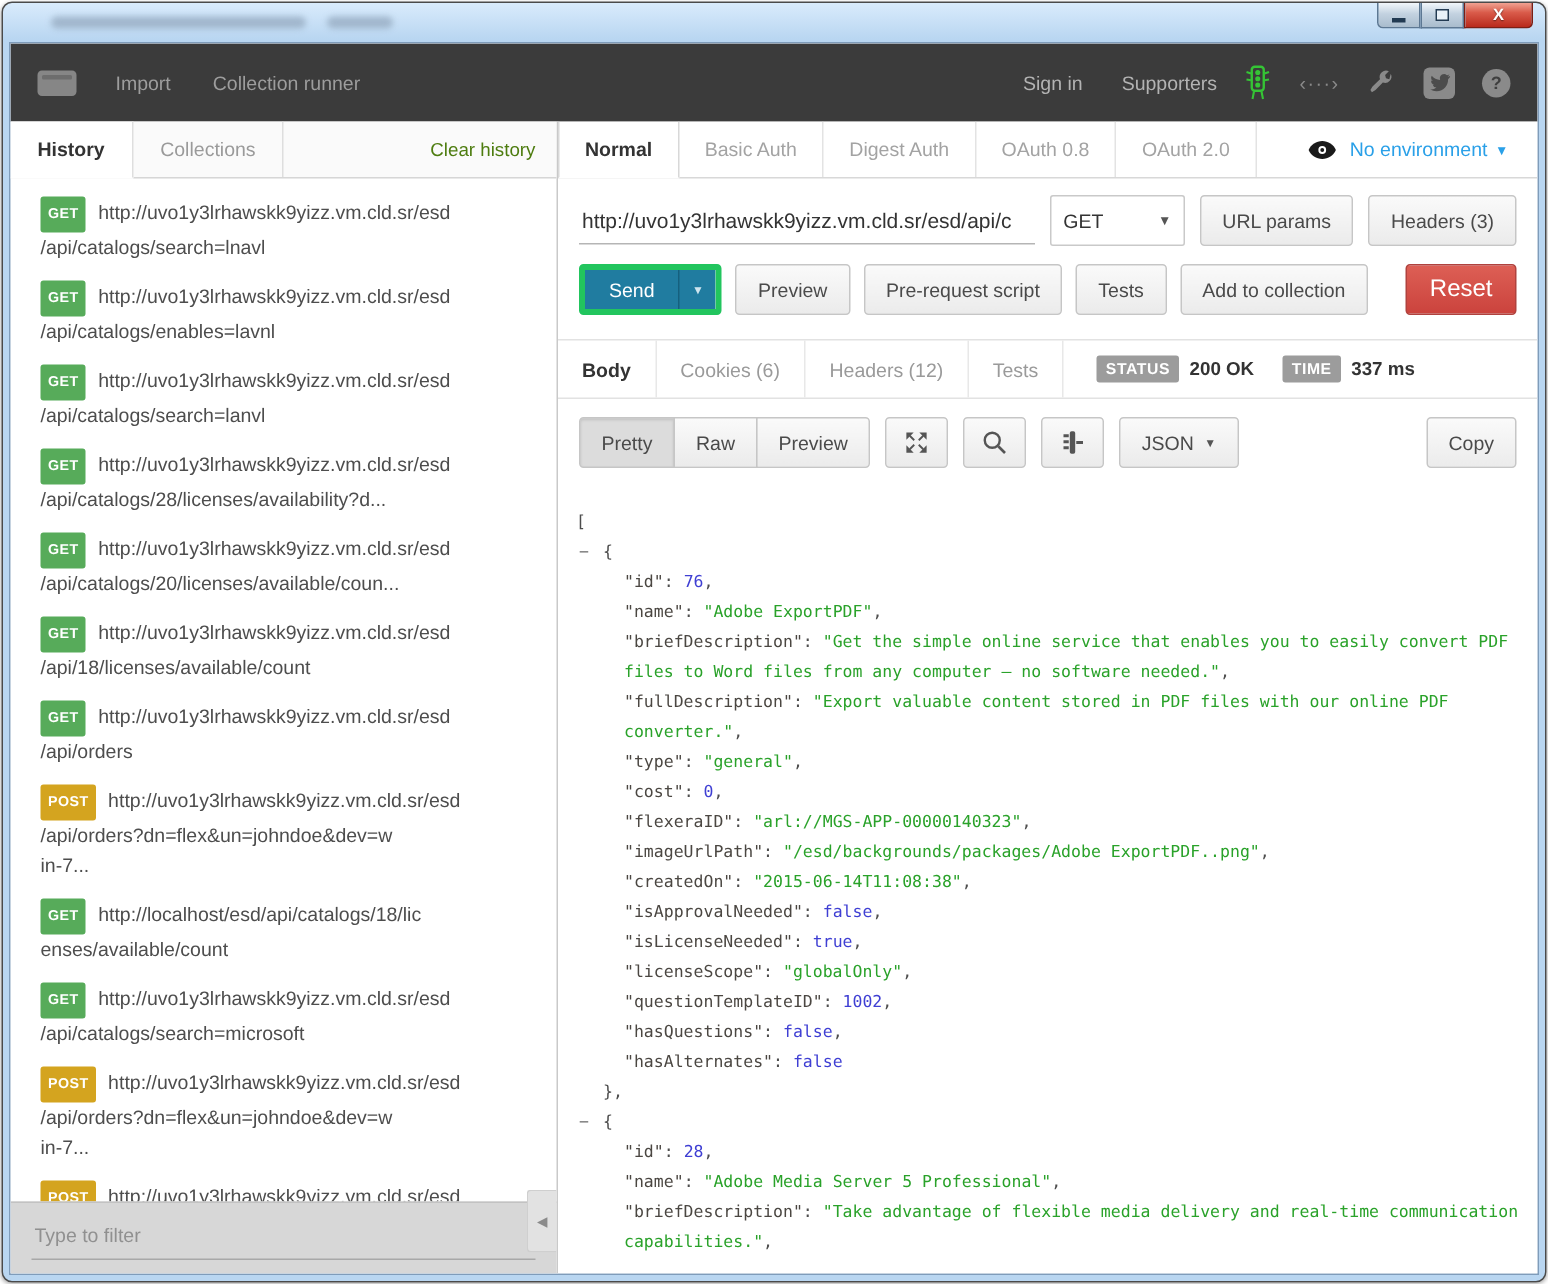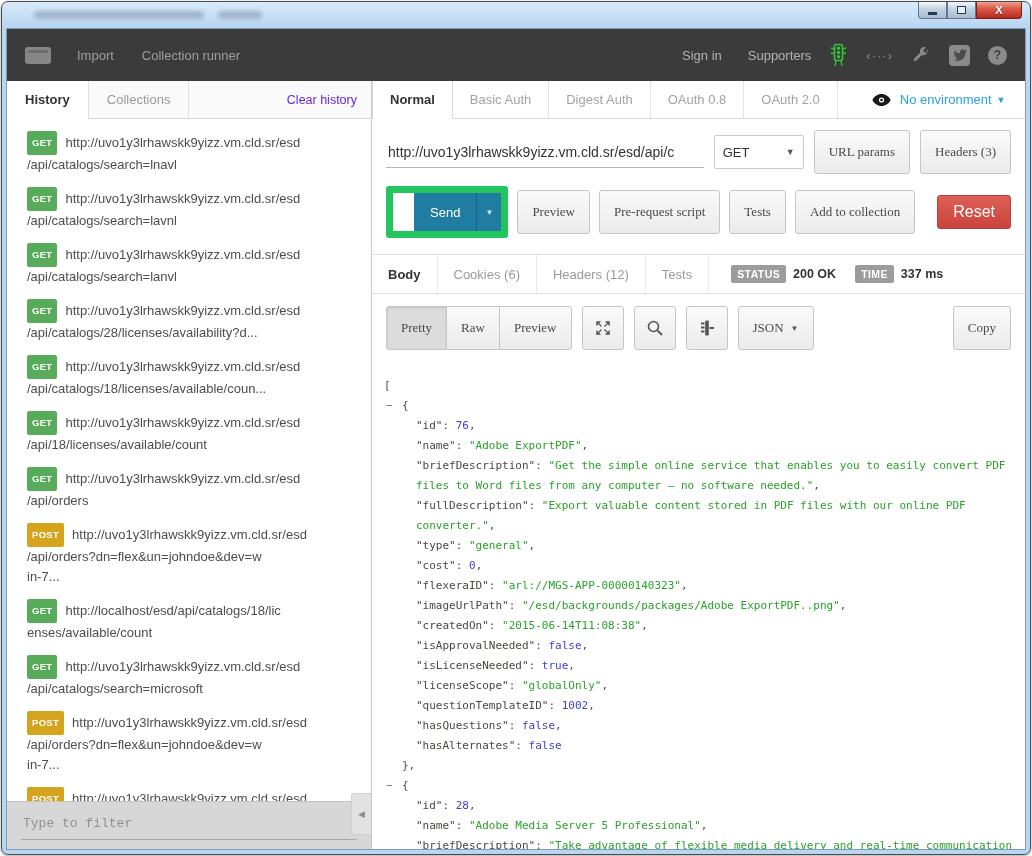--- a/index.html
+++ b/index.html
@@ -39,54 +39,54 @@
 
   
   .content { flex:1; display:flex; overflow:hidden; }
   .sidebar { width:365px; flex:0 0 auto; border-right:1px solid #c9c9c9; display:flex; flex-direction:column; background:#fff; position:relative; }
   .main { flex:1; display:flex; flex-direction:column; overflow:hidden; background:#fff; }
 
   
   .side-tabs { height:38px; flex:0 0 auto; display:flex; align-items:stretch; background:#fafafa; border-bottom:1px solid #d6d6d6; }
   .side-tab { padding:0 18px; display:flex; align-items:center; font-size:13px; color:#9a9a9a; border-right:1px solid #dedede; cursor:pointer; }
   .side-tab.active { background:#fff; color:#333; font-weight:bold; margin-bottom:-1px; border-bottom:1px solid #fff; }
-  .clear-link { margin-left:auto; display:flex; align-items:center; padding-right:14px; color:#6d28d9; font-size:12.5px; cursor:pointer; }
+  .clear-link { margin-left:auto; display:flex; align-items:center; padding-right:14px; color:#4d7c0f; font-size:12.5px; cursor:pointer; }
   .hist-list { flex:1; overflow:hidden; padding:12px 0 0; }
   .hist-item { padding:0 12px 0 20px; margin-bottom:12px; font-size:13px; color:#4d4d4d; line-height:20px; cursor:pointer; word-break:break-all; }
   .badge { display:inline-block; font-size:9.5px; font-weight:bold; color:#fff; border-radius:2px; padding:2px 5px 2px;
            margin-right:8px; vertical-align:1px; letter-spacing:.3px; }
   .badge.get { background:#57ab5a; }
   .badge.post { background:#d4a41f; }
   .filter-bar { flex:0 0 auto; height:48px; background:#d7d7d7; border-top:1px solid #c2c2c2; padding:8px 14px 0; }
   .filter-input { width:100%; background:transparent; border:none; border-bottom:1px solid #a8a8a8; font-size:13px;
-                  color:#444; padding:6px 2px 8px; outline:none; font-family:Liberation Mono, monospace; }
+                  color:#444; padding:6px 2px 8px; outline:none; font-family:Liberation Sans, sans-serif; }
   .filter-input::placeholder { color:#909090; }
   .collapse-handle { position:absolute; right:0; bottom:14px; width:20px; height:42px; background:#e2e2e2; border:1px solid #cfcfcf;
                      border-right:none; border-radius:3px 0 0 3px; display:flex; align-items:center; justify-content:center;
                      color:#8b8b8b; font-size:9px; cursor:pointer; }
 
   
   .auth-tabs { height:38px; flex:0 0 auto; display:flex; align-items:stretch; border-bottom:1px solid #d8d8d8; }
   .auth-tab { padding:0 17px; display:flex; align-items:center; font-size:13px; color:#a3a3a3; border-right:1px solid #e3e3e3; cursor:pointer; }
   .auth-tab.active { color:#333; font-weight:bold; border:1px solid #d8d8d8; border-bottom:1px solid #fff; margin-bottom:-1px; border-top:none; }
   .env-area { margin-left:34px; display:flex; align-items:center; cursor:pointer; }
   .env-label { color:#2aa0e8; font-size:13px; margin-left:9px;text-align:right; }
   .env-caret { color:#2aa0e8; font-size:9px; margin-left:5px; }
 
   .url-row { flex:0 0 auto; display:flex; align-items:center; padding:11px 14px 9px 14px; gap:10px; }
   .url-input { flex:1; border:none; border-bottom:1px solid #b5b5b5; font-size:14px; color:#333; padding:7px 2px;
                outline:none; font-family:"Liberation Sans", sans-serif; }
   .method-select { width:90px; height:34px; border:1px solid #c9c9c9; border-radius:2px; background:#fff; display:flex;
                    align-items:center; padding:0 8px; font-size:13px; color:#333; cursor:pointer; }
   .method-select .caret { margin-left:auto; font-size:9px; color:#555; }
-  .btn { height:44px; border:1px solid #c6c6c6; border-radius:3px; background:linear-gradient(#fafafa,#ebebeb);
+  .btn { height:34px; border:1px solid #c6c6c6; border-radius:3px; background:linear-gradient(#fafafa,#ebebeb);
          color:#4a4a4a; font-size:13px; padding:0 14px; display:inline-flex; align-items:center; cursor:pointer;
-         font-family:Liberation Serif, serif; }
+         font-family:Liberation Sans, sans-serif;text-align:right; }
   .action-row { flex:0 0 auto; display:flex; align-items:center; padding:3px 14px 12px; gap:9px; }
-  .send-group { display:flex; height:52px; border-radius:3px; overflow:hidden; border:7px solid #22c55e; cursor:pointer;padding-left:21px; }
+  .send-group { display:flex; height:34px; border-radius:3px; overflow:hidden; border:4px solid #22c55e; cursor:pointer; }
   .send-main { background:#207ca0; color:#fff; font-size:13px; padding:0 16px; display:flex; align-items:center; }
   .send-caret { background:#207ca0; border-left:1px solid #15607e; color:#cfe5ef; width:25px; display:flex;
                 align-items:center; justify-content:center; font-size:8px; }
   .reset-btn { margin-left:auto; height:34px; border:1px solid #b0423e; border-radius:3px; background:linear-gradient(#dd5f55,#cb433d);
                color:#fff; font-size:16px; padding:0 15px; display:inline-flex; align-items:center; cursor:pointer; }
 
   
   .resp-tabs { flex:0 0 auto; height:40px; display:flex; align-items:stretch; border-top:1px solid #e2e2e2; border-bottom:1px solid #e2e2e2; margin-top:4px; }
   .resp-tab { padding:0 16px; display:flex; align-items:center; font-size:13px; color:#9a9a9a; border-right:1px solid #e8e8e8; cursor:pointer; }
   .resp-tab.active { color:#333; font-weight:bold; }
@@ -178,36 +178,36 @@
           <div class="clear-link">Clear history</div>
         </div>
         <div class="hist-list">
   <div class="hist-item">
     <div class="hline-first"><span class="badge get">GET</span><span class="hurl">http://uvo1y3lrhawskk9yizz.vm.cld.sr/esd</span></div>
   <div>/api/catalogs/search=lnavl</div>
             </div>
 
   <div class="hist-item">
     <div class="hline-first"><span class="badge get">GET</span><span class="hurl">http://uvo1y3lrhawskk9yizz.vm.cld.sr/esd</span></div>
-  <div>/api/catalogs/search=lavnl</div>
+  <div>/api/catalogs/enables=lavnl</div>
             </div>
 
   <div class="hist-item">
     <div class="hline-first"><span class="badge get">GET</span><span class="hurl">http://uvo1y3lrhawskk9yizz.vm.cld.sr/esd</span></div>
   <div>/api/catalogs/search=lanvl</div>
             </div>
 
   <div class="hist-item">
     <div class="hline-first"><span class="badge get">GET</span><span class="hurl">http://uvo1y3lrhawskk9yizz.vm.cld.sr/esd</span></div>
   <div>/api/catalogs/28/licenses/availability?d...</div>
             </div>
 
   <div class="hist-item">
     <div class="hline-first"><span class="badge get">GET</span><span class="hurl">http://uvo1y3lrhawskk9yizz.vm.cld.sr/esd</span></div>
-  <div>/api/catalogs/18/licenses/available/coun...</div>
+  <div>/api/catalogs/20/licenses/available/coun...</div>
             </div>
 
   <div class="hist-item">
     <div class="hline-first"><span class="badge get">GET</span><span class="hurl">http://uvo1y3lrhawskk9yizz.vm.cld.sr/esd</span></div>
   <div>/api/18/licenses/available/count</div>
             </div>
 
   <div class="hist-item">
     <div class="hline-first"><span class="badge get">GET</span><span class="hurl">http://uvo1y3lrhawskk9yizz.vm.cld.sr/esd</span></div>
   <div>/api/orders</div>

